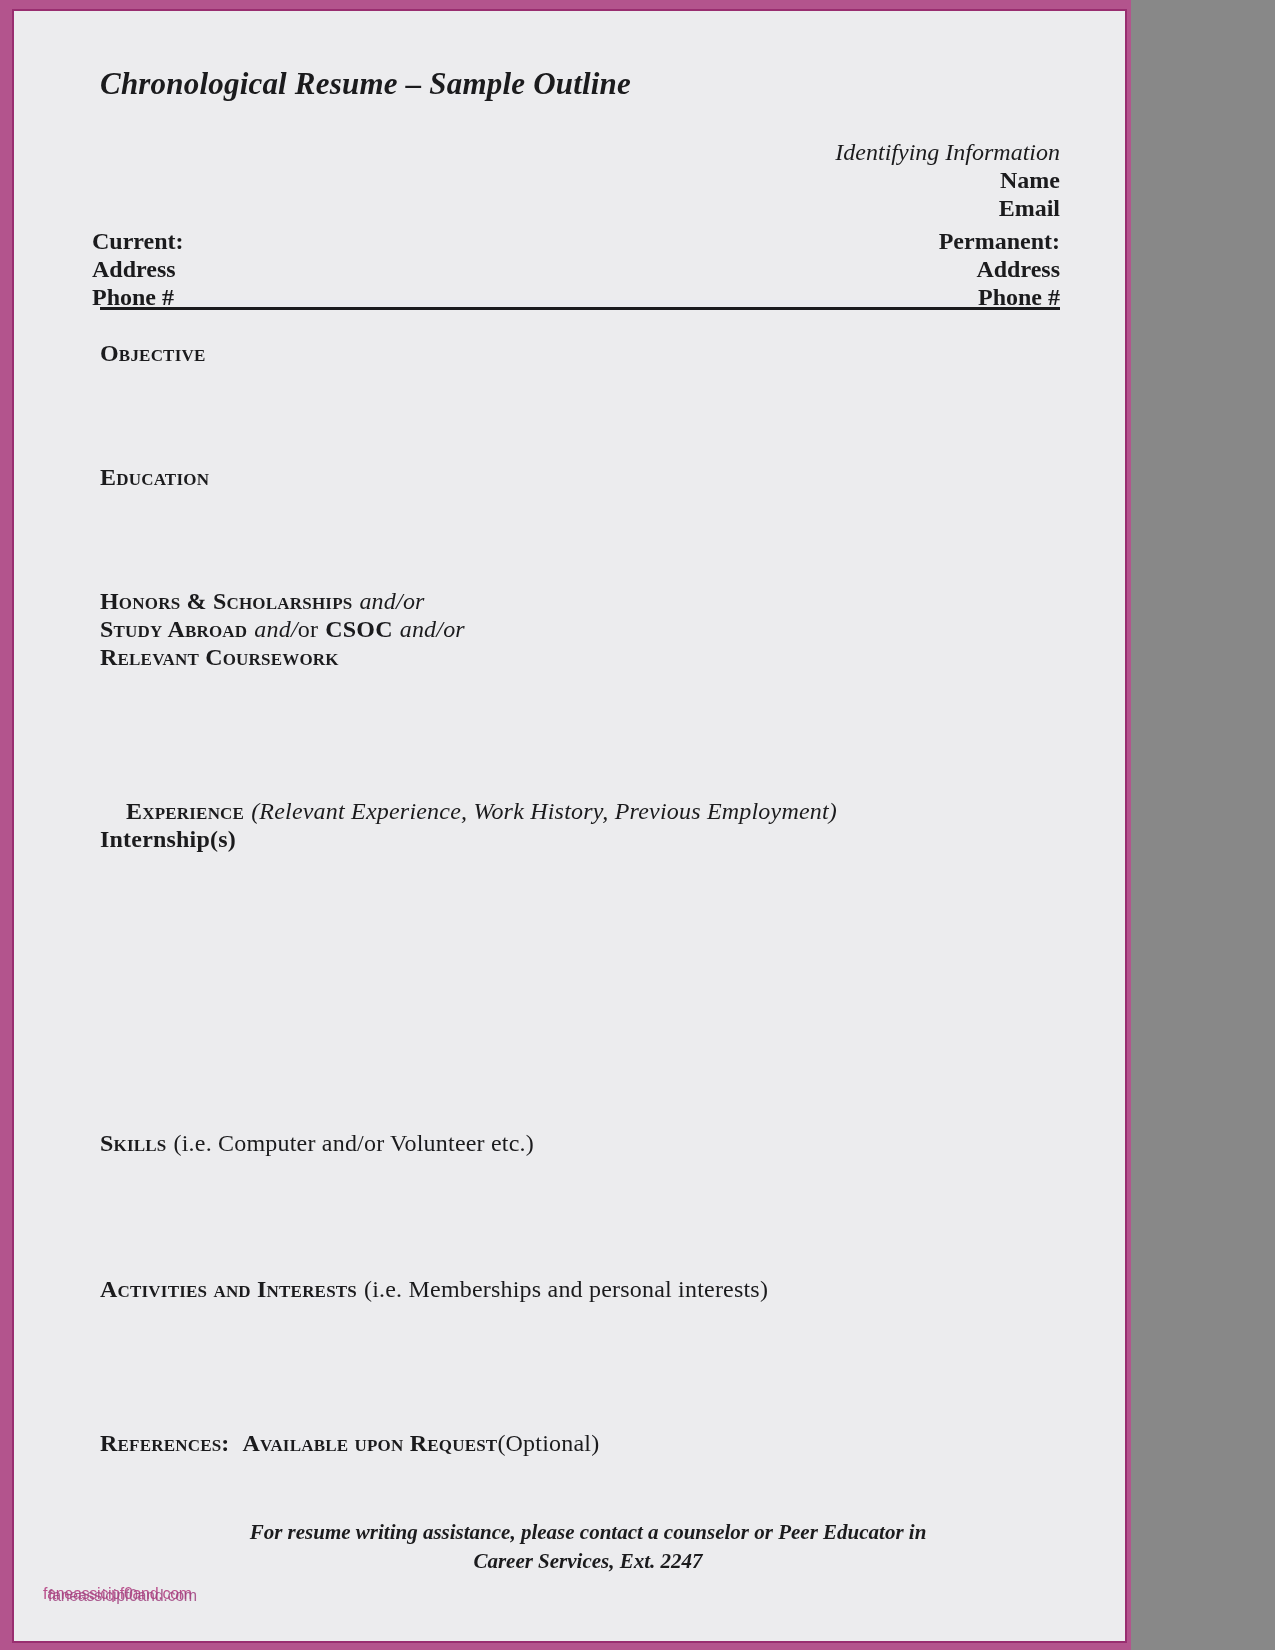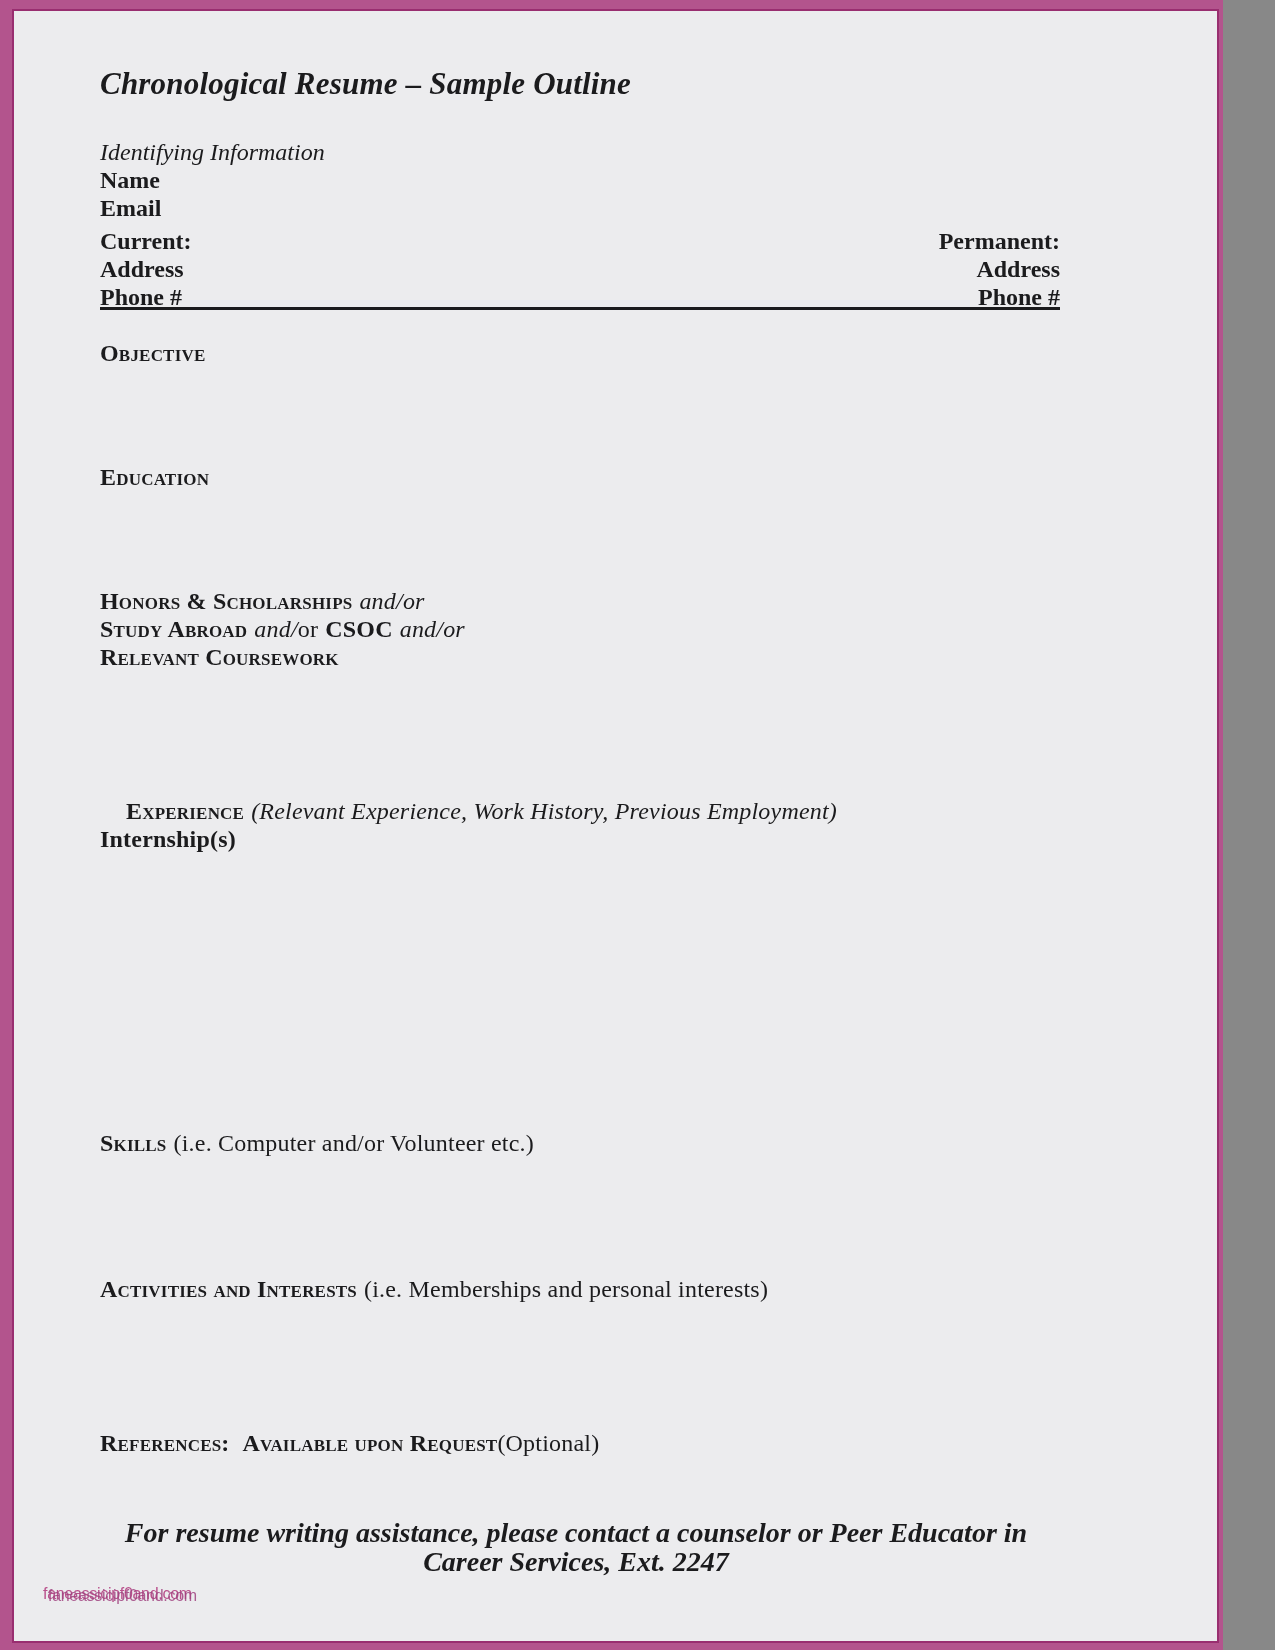--- a/index.html
+++ b/index.html
@@ -1,18 +1,18 @@
 <!DOCTYPE html>
 <html><head>
 <meta charset="utf-8">
 <style>
   html,body { margin:0; padding:0; background:#888; }
   .page {
     position:relative;
-    width:1223px; height:1650px;
+    width:1131px; height:1650px;
     background:#b3548d;               
     font-family:"Liberation Serif", serif;
     color:#1b1b1d;
     overflow:hidden;
   }
   
   .sheet {
     position:absolute;
     top:9px; left:12px; right:4px; bottom:7px;
     background:#ececee;
@@ -20,26 +20,26 @@
   }
   .layer { position:absolute; inset:0; }
 
   .title {
     position:absolute; top:66px; left:100px;
     font-size:31px; font-weight:bold; font-style:italic;
     letter-spacing:0.2px;
   }
   .center-head {
     position:absolute; top:138px; left:100px; width:960px;
-    text-align:left; font-size:24px; font-weight:bold; line-height:28px;
+    text-align:right; font-size:24px; font-weight:bold; line-height:28px;
   }
   .center-head .ital { font-style:italic; }
 
   .addr { position:absolute; top:227px; font-size:24px; font-weight:bold; line-height:28px; }
-  .addr.left  { left:100px; text-align:left; }
+  .addr.left  { left:92px; text-align:left; }
   .addr.right { left:100px; width:960px; text-align:right; }
 
   .rule {
     position:absolute; top:307px; left:100px; width:960px;
     border-top:3px solid #1b1b1d; height:0;
   }
 
   .sec {
     position:absolute; left:100px;
     font-size:24px; font-weight:bold; font-variant:small-caps;
@@ -57,22 +57,22 @@
   .sec-education  { top:463px; }
   .sec-honors     { top:587px; }
   .sec-experience { top:797px;margin-left:26px; }
   .sec-internship { top:825px; font-variant:normal; }
   .sec-leadership { top:977px; }
   .sec-skills     { top:1129px; }
   .sec-activities { top:1275px; }
   .sec-references { top:1429px; }
 
   .footer {
-    position:absolute; top:1518px; left:96px; width:960px;
-    text-align:center; font-size:28px; line-height:29px;
+    position:absolute; top:1518px; left:108px; width:960px;
+    text-align:center; font-size:21px; line-height:29px;
     font-weight:bold; font-style:italic;
   }
 
   .watermark {
     position:absolute; top:1585px; left:43px;
     font-family:"Liberation Sans", sans-serif;
     font-size:16px; letter-spacing:-0.3px;
     color:#b9518c; white-space:nowrap;
   }
   .watermark .wm2 {

